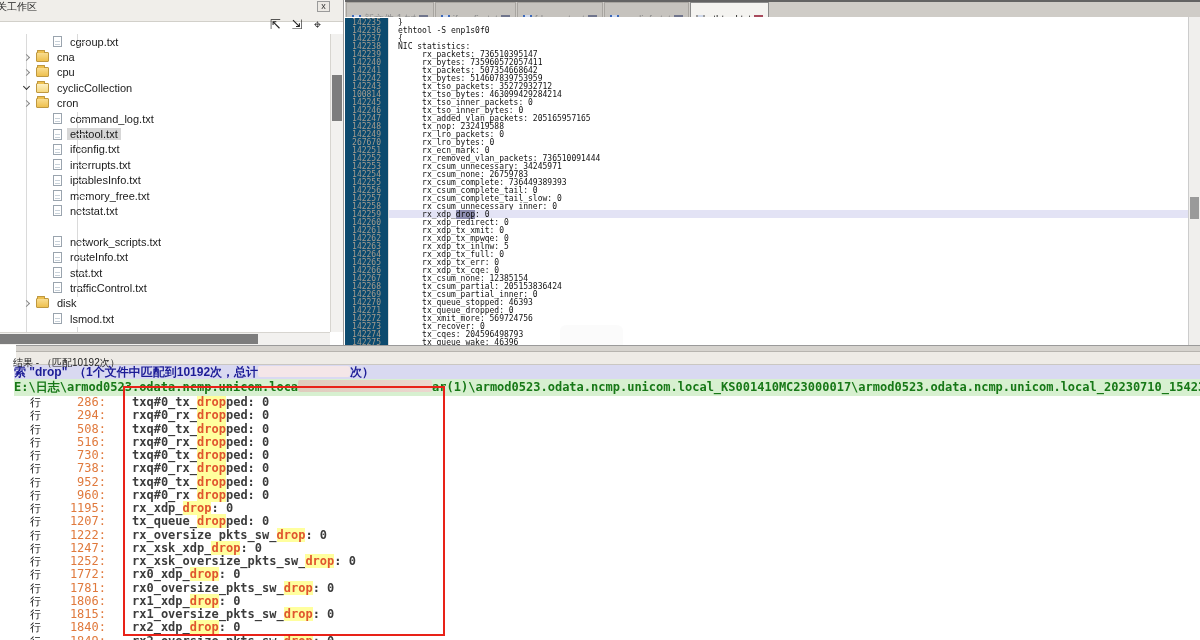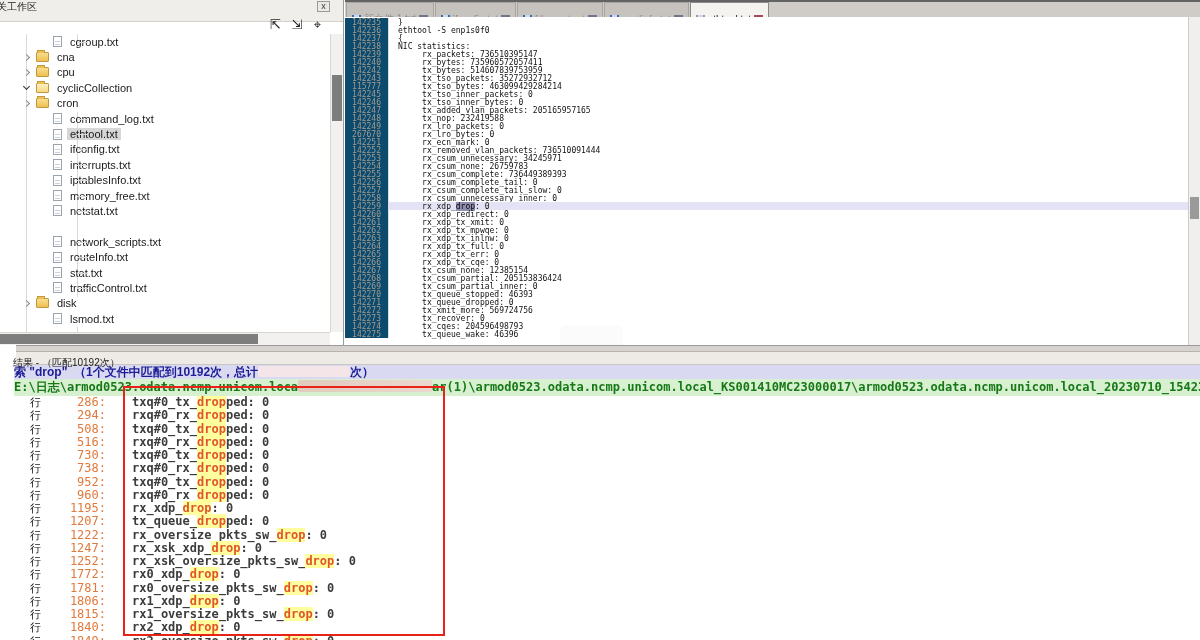--- a/index.html
+++ b/index.html
@@ -250,29 +250,33 @@
       </div>
       <div class="ed-row">
         <span class="ed-ln">142239</span>
         <span class="ed-code">     rx_packets: 736510395147</span>
       </div>
       <div class="ed-row">
         <span class="ed-ln">142240</span>
         <span class="ed-code">     rx_bytes: 735960572057411</span>
       </div>
       <div class="ed-row">
+        <span class="ed-ln">142241</span>
+        <span class="ed-code">     tx_packets: 507354668642</span>
+      </div>
+      <div class="ed-row">
         <span class="ed-ln">142242</span>
         <span class="ed-code">     tx_bytes: 514607839753959</span>
       </div>
       <div class="ed-row">
         <span class="ed-ln">142243</span>
         <span class="ed-code">     tx_tso_packets: 35272932712</span>
       </div>
       <div class="ed-row">
-        <span class="ed-ln">115777</span>
+        <span class="ed-ln">100814</span>
         <span class="ed-code">     tx_tso_bytes: 463099429284214</span>
       </div>
       <div class="ed-row">
         <span class="ed-ln">142245</span>
         <span class="ed-code">     tx_tso_inner_packets: 0</span>
       </div>
       <div class="ed-row">
         <span class="ed-ln">142246</span>
         <span class="ed-code">     tx_tso_inner_bytes: 0</span>
       </div>
@@ -335,21 +339,21 @@
       <div class="ed-row">
         <span class="ed-ln">142261</span>
         <span class="ed-code">     rx_xdp_tx_xmit: 0</span>
       </div>
       <div class="ed-row">
         <span class="ed-ln">142262</span>
         <span class="ed-code">     rx_xdp_tx_mpwqe: 0</span>
       </div>
       <div class="ed-row">
         <span class="ed-ln">142263</span>
-        <span class="ed-code">     rx_xdp_tx_inlnw: 0</span>
+        <span class="ed-code">     rx_xdp_tx_inlnw: 5</span>
       </div>
       <div class="ed-row">
         <span class="ed-ln">142264</span>
         <span class="ed-code">     rx_xdp_tx_full: 0</span>
       </div>
       <div class="ed-row">
         <span class="ed-ln">142265</span>
         <span class="ed-code">     rx_xdp_tx_err: 0</span>
       </div>
       <div class="ed-row">

